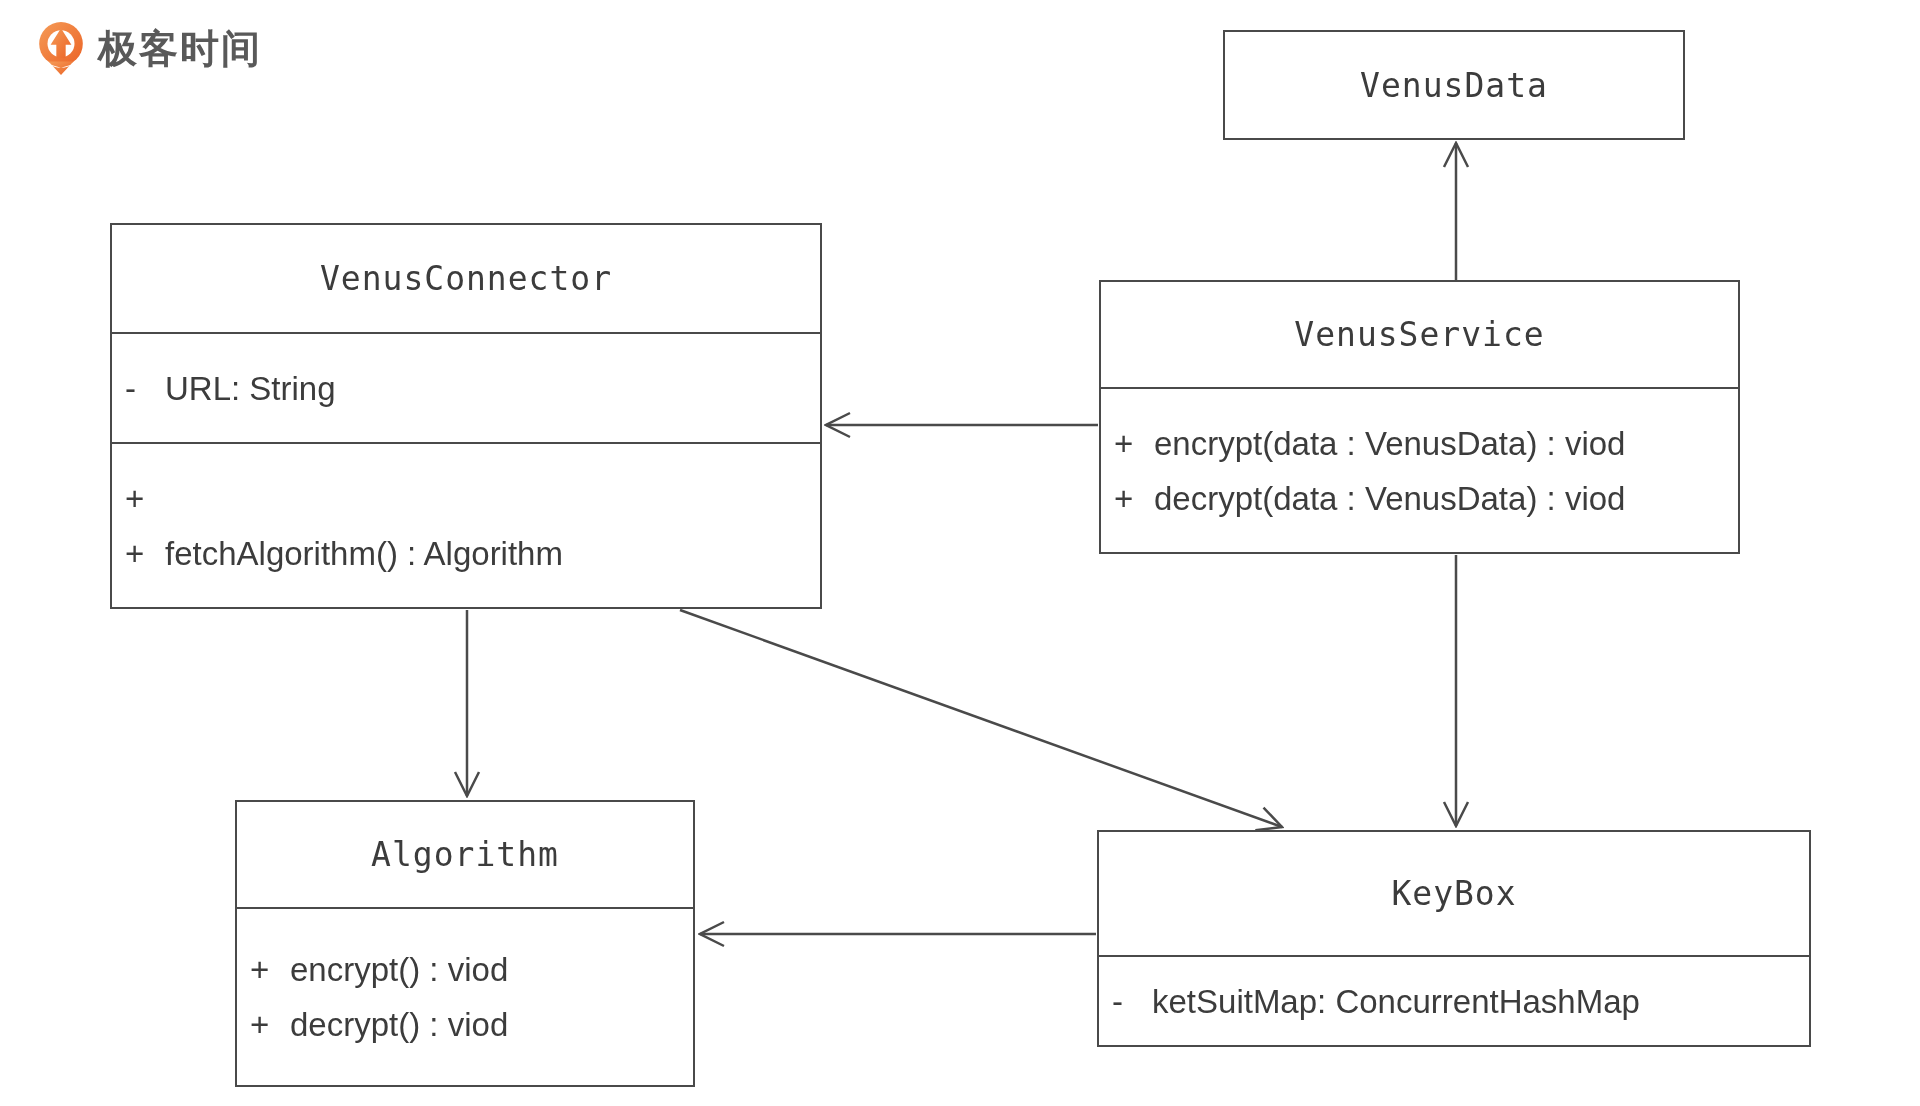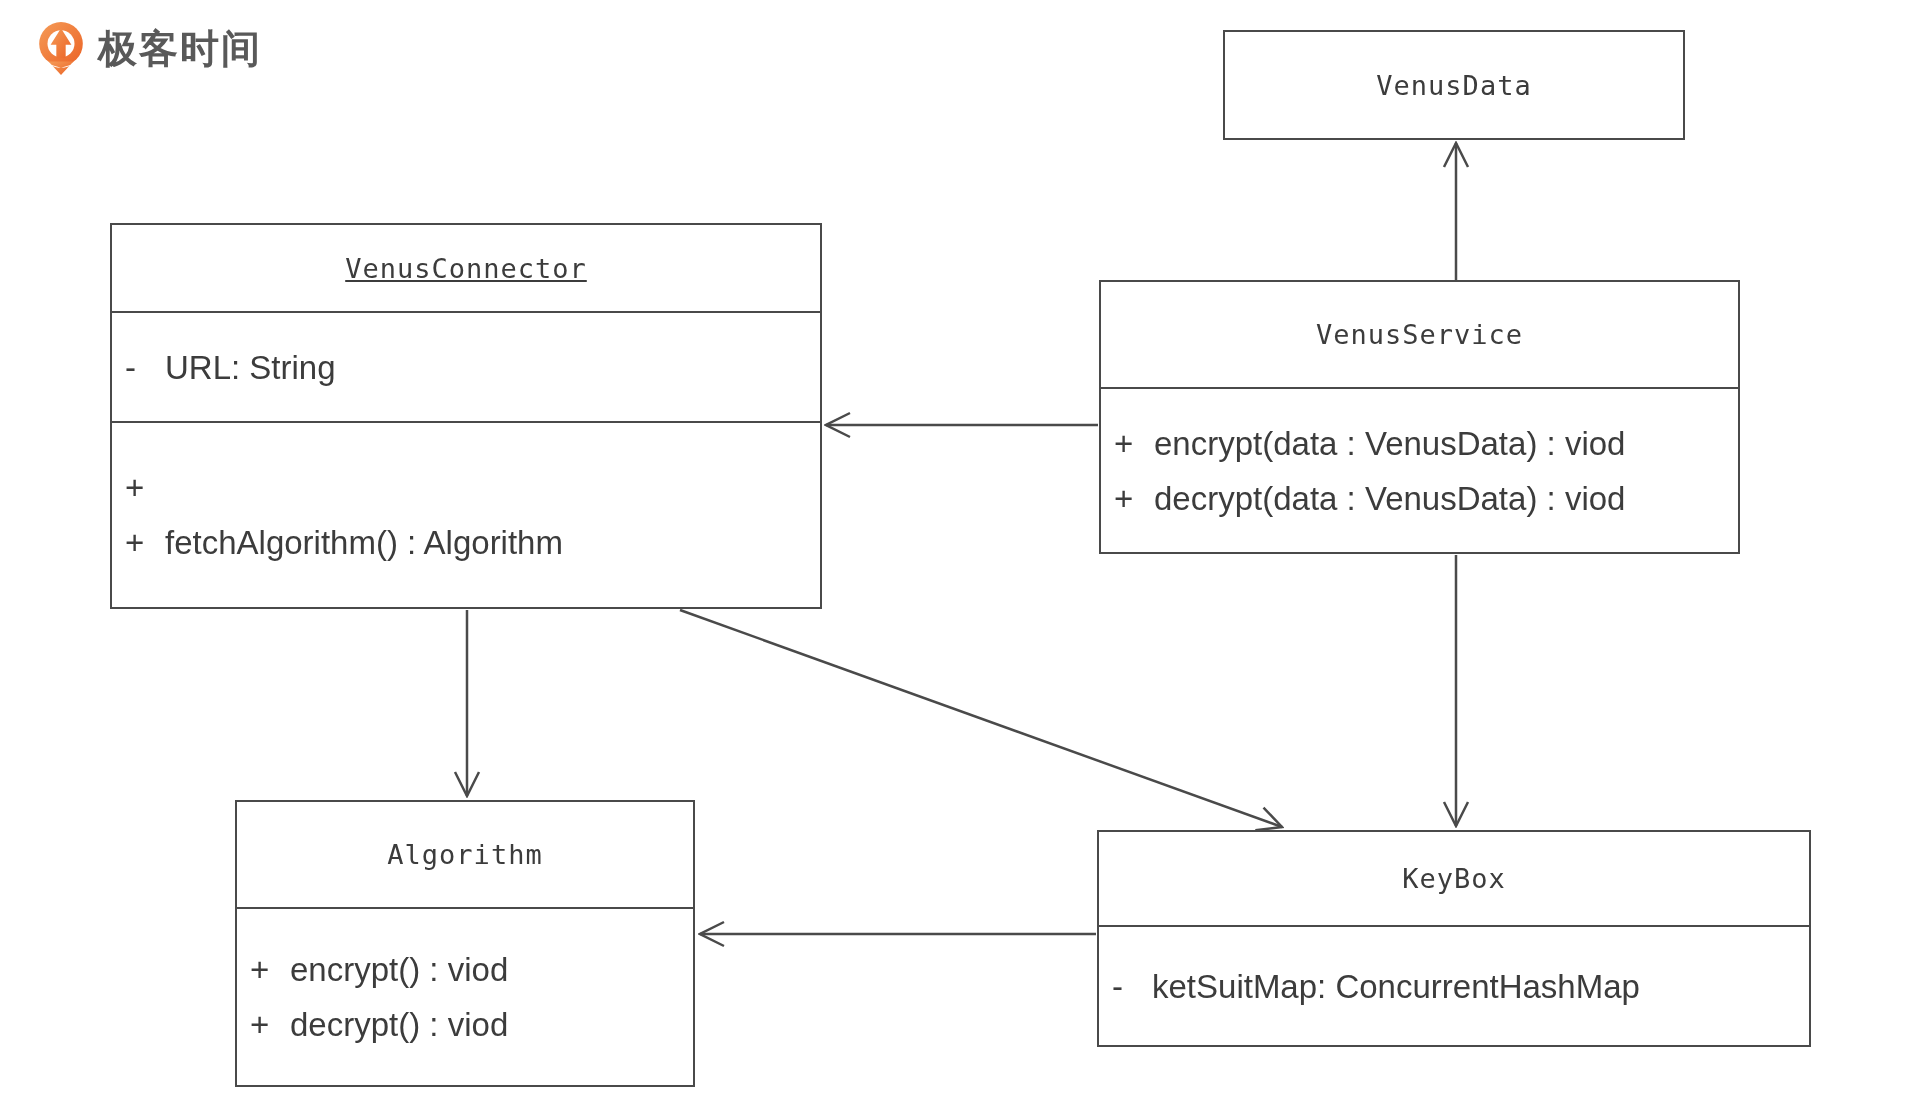--- a/index.html
+++ b/index.html
@@ -38,48 +38,48 @@
   
   .uml-class{
     position:absolute;
     border:2.5px solid var(--stroke-color);
     background:#fff;
     display:flex;flex-direction:column;
   }
   .uml-title{
     display:flex;align-items:center;justify-content:center;
     font-family:"DejaVu Sans Mono","Liberation Mono",monospace;
-    font-size:27px;letter-spacing:1px;
+    font-size:33px;letter-spacing:1px;
     color:var(--text-color);
     flex:0 0 auto;
   }
   .uml-section{
     border-top:2.5px solid var(--stroke-color);
     display:flex;flex-direction:column;justify-content:center;
     flex:1 1 auto;
   }
   .uml-row{
     display:flex;align-items:center;
     height:55px;padding-left:13px;
     font-size:33px;line-height:55px;
     color:var(--text-color);
     white-space:nowrap;
   }
   .uml-row .sign{flex:0 0 40px;}
   #venus-data{left:1223px;top:30px;width:462px;height:110px;}
   #venus-data .uml-title{flex:1 1 auto;}
   #venus-connector{left:110px;top:223px;width:712px;height:386px;}
-  #venus-connector .uml-title{height:86px;text-decoration:underline;}
+  #venus-connector .uml-title{height:107px;}
   #venus-connector .attrs{flex:0 0 110px;}
   #venus-service{left:1099px;top:280px;width:641px;height:274px;}
   #venus-service .uml-title{height:105px;}
   #algorithm{left:235px;top:800px;width:460px;height:287px;}
   #algorithm .uml-title{height:105px;}
   #key-box{left:1097px;top:830px;width:714px;height:217px;}
-  #key-box .uml-title{height:93px;}
+  #key-box .uml-title{height:123px;}
 </style>
 </head>
 <body>
 
 <div class="canvas">
 
   <svg class="edges">
     <defs>
       <marker id="openArrow" markerUnits="userSpaceOnUse" markerWidth="30" markerHeight="30" viewBox="0 0 30 30" refX="28" refY="15" orient="auto">
         <path class="arrow-head" d="M 4 3 L 28 15 L 4 27" fill="none" stroke="#4a4a4a" stroke-width="2.5"></path>

